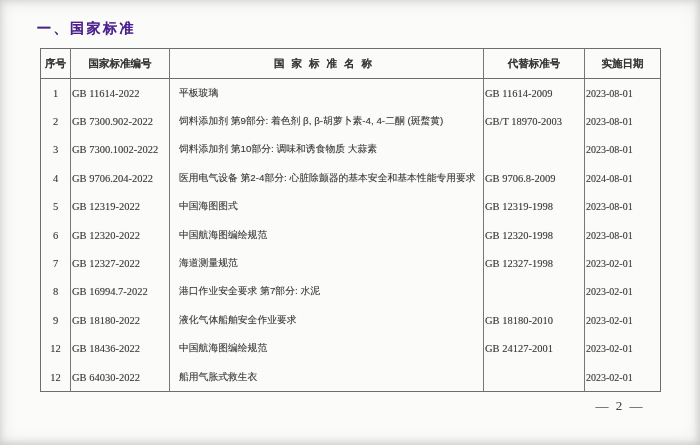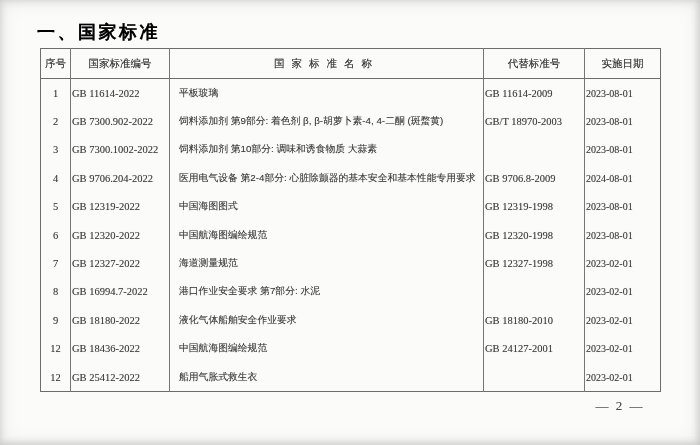--- a/index.html
+++ b/index.html
@@ -19,44 +19,44 @@
   .scan-edge {
     position: absolute;
     inset: 0;
     pointer-events: none;
     box-shadow: inset 0 0 10px rgba(100,100,100,0.12), inset -3px 0 6px rgba(120,120,120,0.10), inset 0 -3px 6px rgba(120,120,120,0.10);
   }
   .page-title {
     position: absolute;
     left: 37px;
     top: 20px;
-    font-size: 18px;
+    font-size: 14px;
     font-weight: bold;
     letter-spacing: 2.5px;
-    color: #000000;
+    color: #4c1d95;
     text-shadow: 0 0 0.6px rgba(50,50,50,0.55);
   }
   table.standards {
     position: absolute;
     left: 40px;
     top: 48px;
     width: 620px;
     border-collapse: collapse;
     table-layout: fixed;
     border: 1.2px solid #6d6d6d;
   }
   col.c-seq      { width: 30px; }
   col.c-code     { width: 99px; }
   col.c-name     { width: 314px; }
   col.c-replaces { width: 101px; }
   col.c-date     { width: 76px; }
   th {
     height: 27px;
     font-size: 10.5px;
-    font-weight: normal;
+    font-weight: bold;
     color: #333333;
     border-bottom: 1.2px solid #6d6d6d;
     border-left: 1px solid #767676;
     text-shadow: 0 0 0.6px rgba(50,50,50,0.5);
     white-space: nowrap;
     overflow: hidden;
   }
   th:first-child { border-left: none; }
   th.h-name { letter-spacing: 7px; }
   td {
@@ -191,21 +191,21 @@
   </tr>
       <tr>
     <td class="cell-seq">12</td>
     <td class="cell-code">GB 18436-2022</td>
     <td class="cell-name">中国航海图编绘规范</td>
     <td class="cell-replaces">GB 24127-2001</td>
     <td class="cell-date">2023-02-01</td>
   </tr>
       <tr>
     <td class="cell-seq">12</td>
-    <td class="cell-code">GB 25412-2022</td>
+    <td class="cell-code">GB 64030-2022</td>
     <td class="cell-name">船用气胀式救生衣</td>
     <td class="cell-replaces"></td>
     <td class="cell-date">2023-02-01</td>
   </tr>
     </tbody>
 </table>
 
 <div class="page-number">— 2 —</div>
 
 </body></html>

